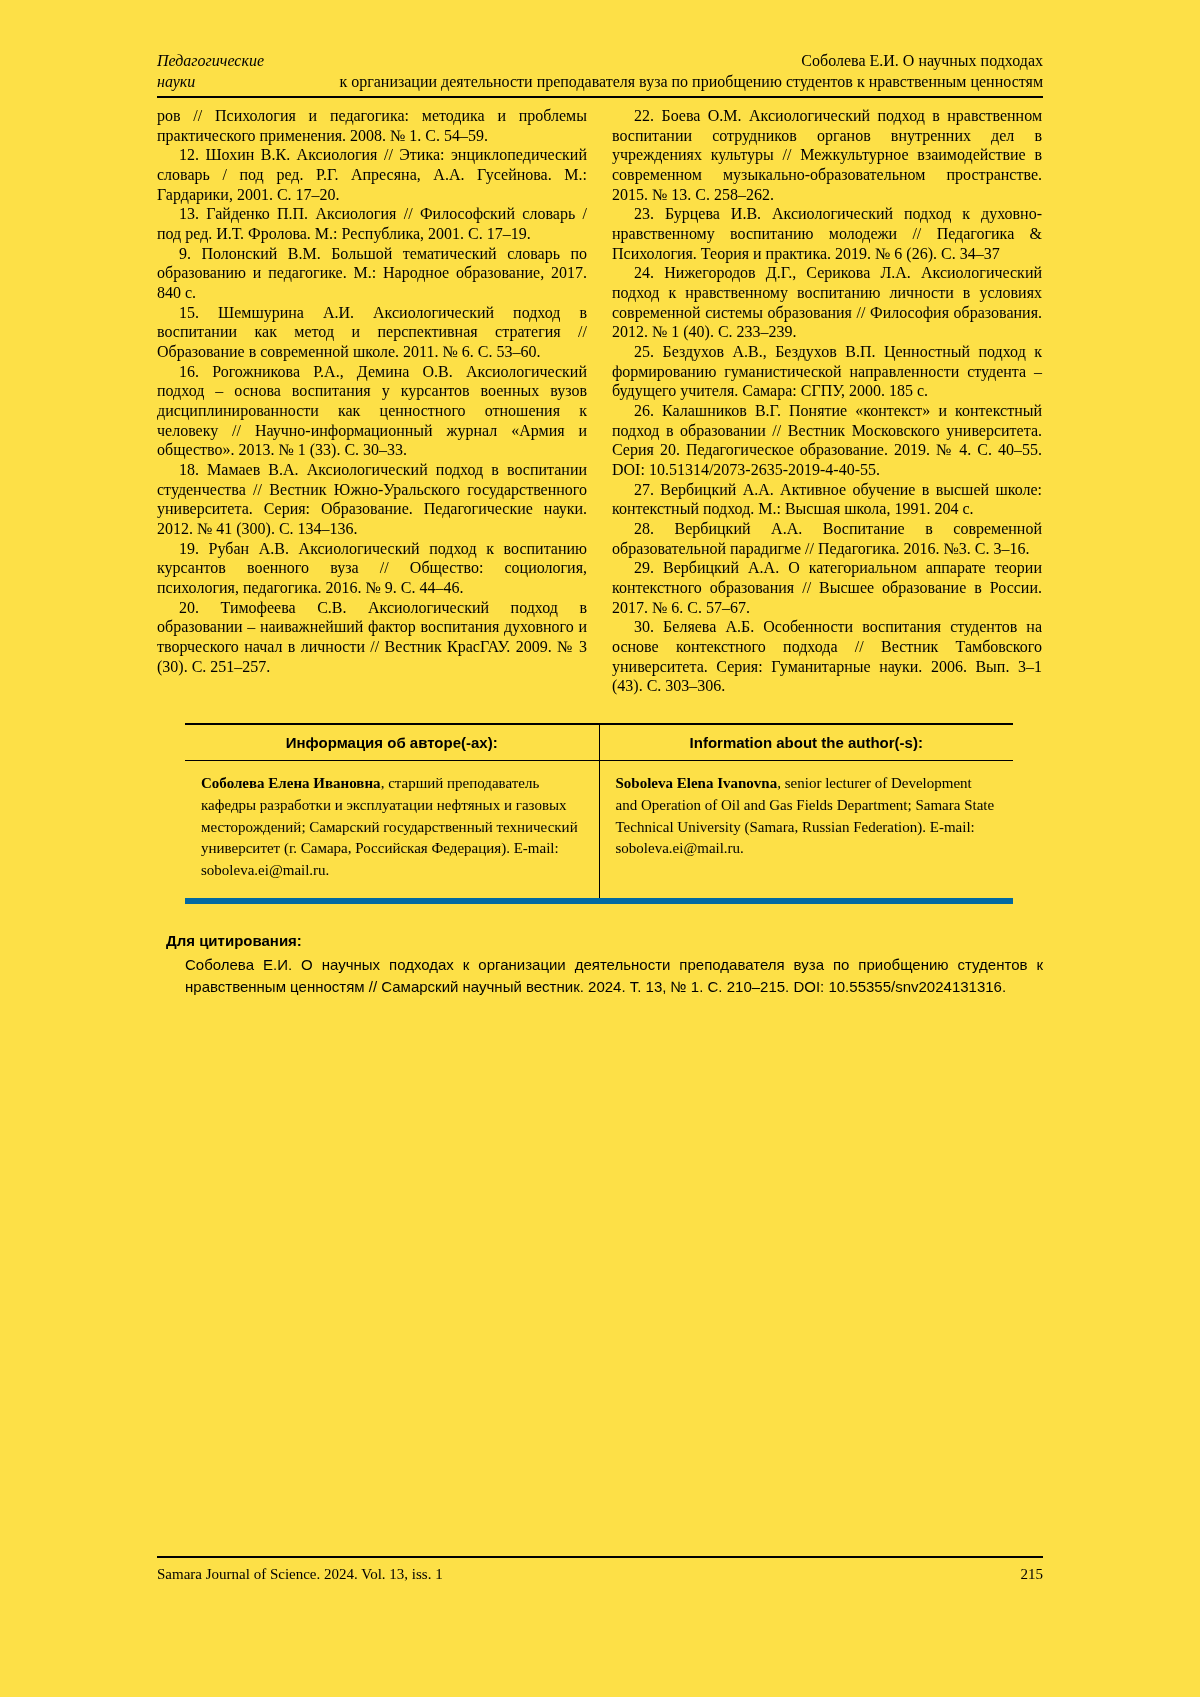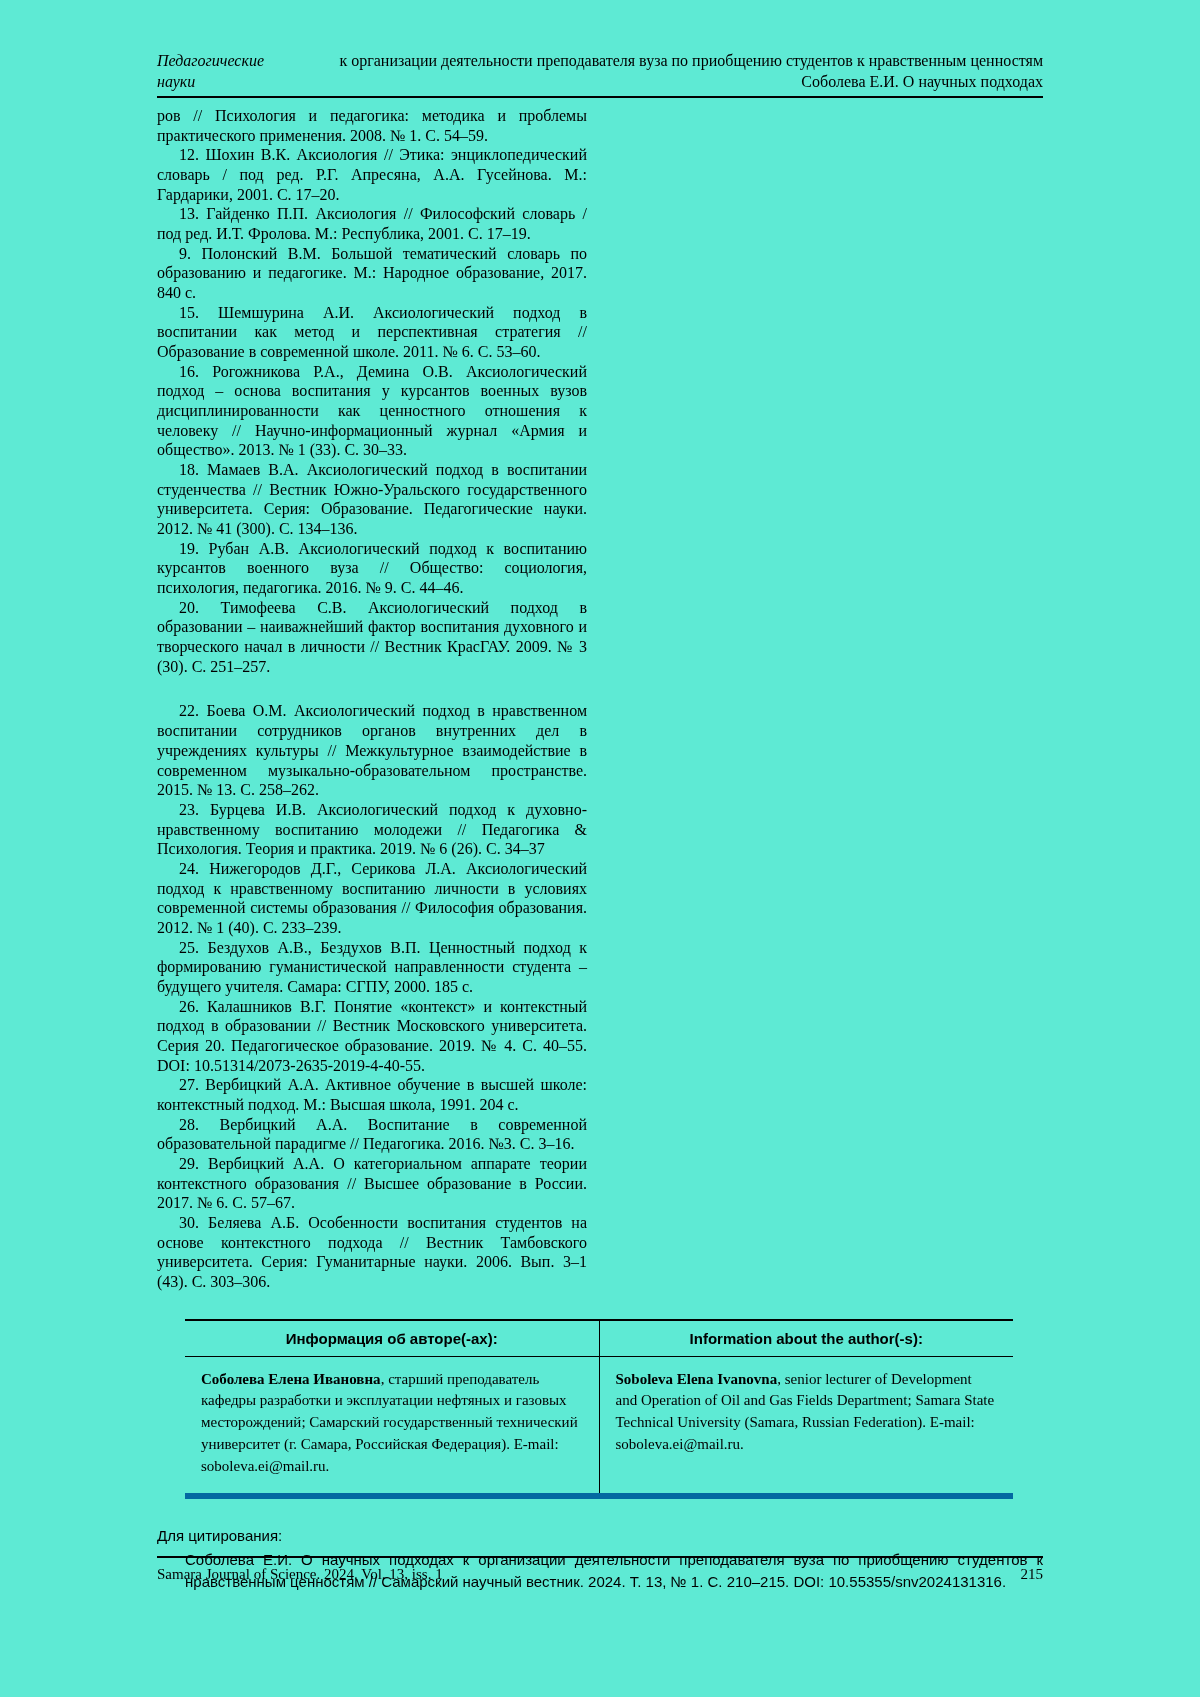--- a/index.html
+++ b/index.html
@@ -2,21 +2,21 @@
 <html lang="ru"><head>
 <meta charset="utf-8">
 <style>
   * { margin: 0; padding: 0; box-sizing: border-box; }
   html, body { background: #ffffff; }
   .page {
     position: relative;
     width: 1200px;
     height: 1697px;
     margin: 0 auto;
-    background: #5eead4;
+    background: #fde047;
     color: #000000;
     font-family: "Liberation Serif", serif;
     overflow: hidden;
   }
   .content {
     position: absolute;
     left: 157px;
     top: 50px;
     width: 886px;
   }
@@ -30,21 +30,20 @@
     font-size: 16px;
     line-height: 21px;
   }
   .hdr-left { font-style: italic; flex: 0 0 auto; }
   .hdr-right { text-align: right; flex: 1 1 auto; }
   
   .columns {
     display: flex;
     gap: 25px;
     margin-top: 8px;
-    flex-direction: column;
   }
   .col {
     width: 430px;
     font-size: 16px;
     line-height: 1.23;
     text-align: justify;
     hyphens: auto;
     -webkit-hyphens: auto;
   }
   .ref { text-indent: 22px; margin: 0; }
@@ -77,21 +76,21 @@
     line-height: 1.45;
     font-family: Liberation Serif, serif;
   }
   .b { font-weight: bold; }
   
   .citation {
     margin-top: 28px;
     font-family: "Liberation Sans", sans-serif;
     font-size: 15px;
   }
-  .cit-label { font-weight: normal; }
+  .cit-label { font-weight: bold; margin-left: 9px; }
   .cit-text {
     margin-top: 5px;
     margin-left: 28px;
     text-align: justify;
     line-height: 1.45;
   }
   
   .page-footer {
     position: absolute;
     left: 157px;
@@ -109,22 +108,22 @@
 
 <div class="page">
   <div class="content">
 
     <header class="page-header">
       <div class="hdr-left">
         <div>Педагогические</div>
         <div>науки</div>
       </div>
       <div class="hdr-right">
+        <div>Соболева Е.И. О научных подходах</div>
         <div>к организации деятельности преподавателя вуза по приобщению студентов к нравственным ценностям</div>
-        <div>Соболева Е.И. О научных подходах</div>
       </div>
     </header>
 
     <div class="columns">
       <div class="col col-left">
           <p class="ref">ров // Психология и педагогика: методика и проблемы практического применения. 2008. № 1. С. 54–59.</p>
           <p class="ref">12. Шохин В.К. Аксиология // Этика: энциклопедический словарь / под ред. Р.Г. Апресяна, А.А. Гусейнова. М.: Гардарики, 2001. С. 17–20.</p>
           <p class="ref">13. Гайденко П.П. Аксиология // Философский словарь / под ред. И.Т. Фролова. М.: Республика, 2001. С. 17–19.</p>
           <p class="ref">9. Полонский В.М. Большой тематический словарь по образованию и педагогике. М.: Народное образование, 2017. 840 с.</p>
           <p class="ref">15. Шемшурина А.И. Аксиологический подход в воспитании как метод и перспективная стратегия // Образование в современной школе. 2011. № 6. С. 53–60.</p>

